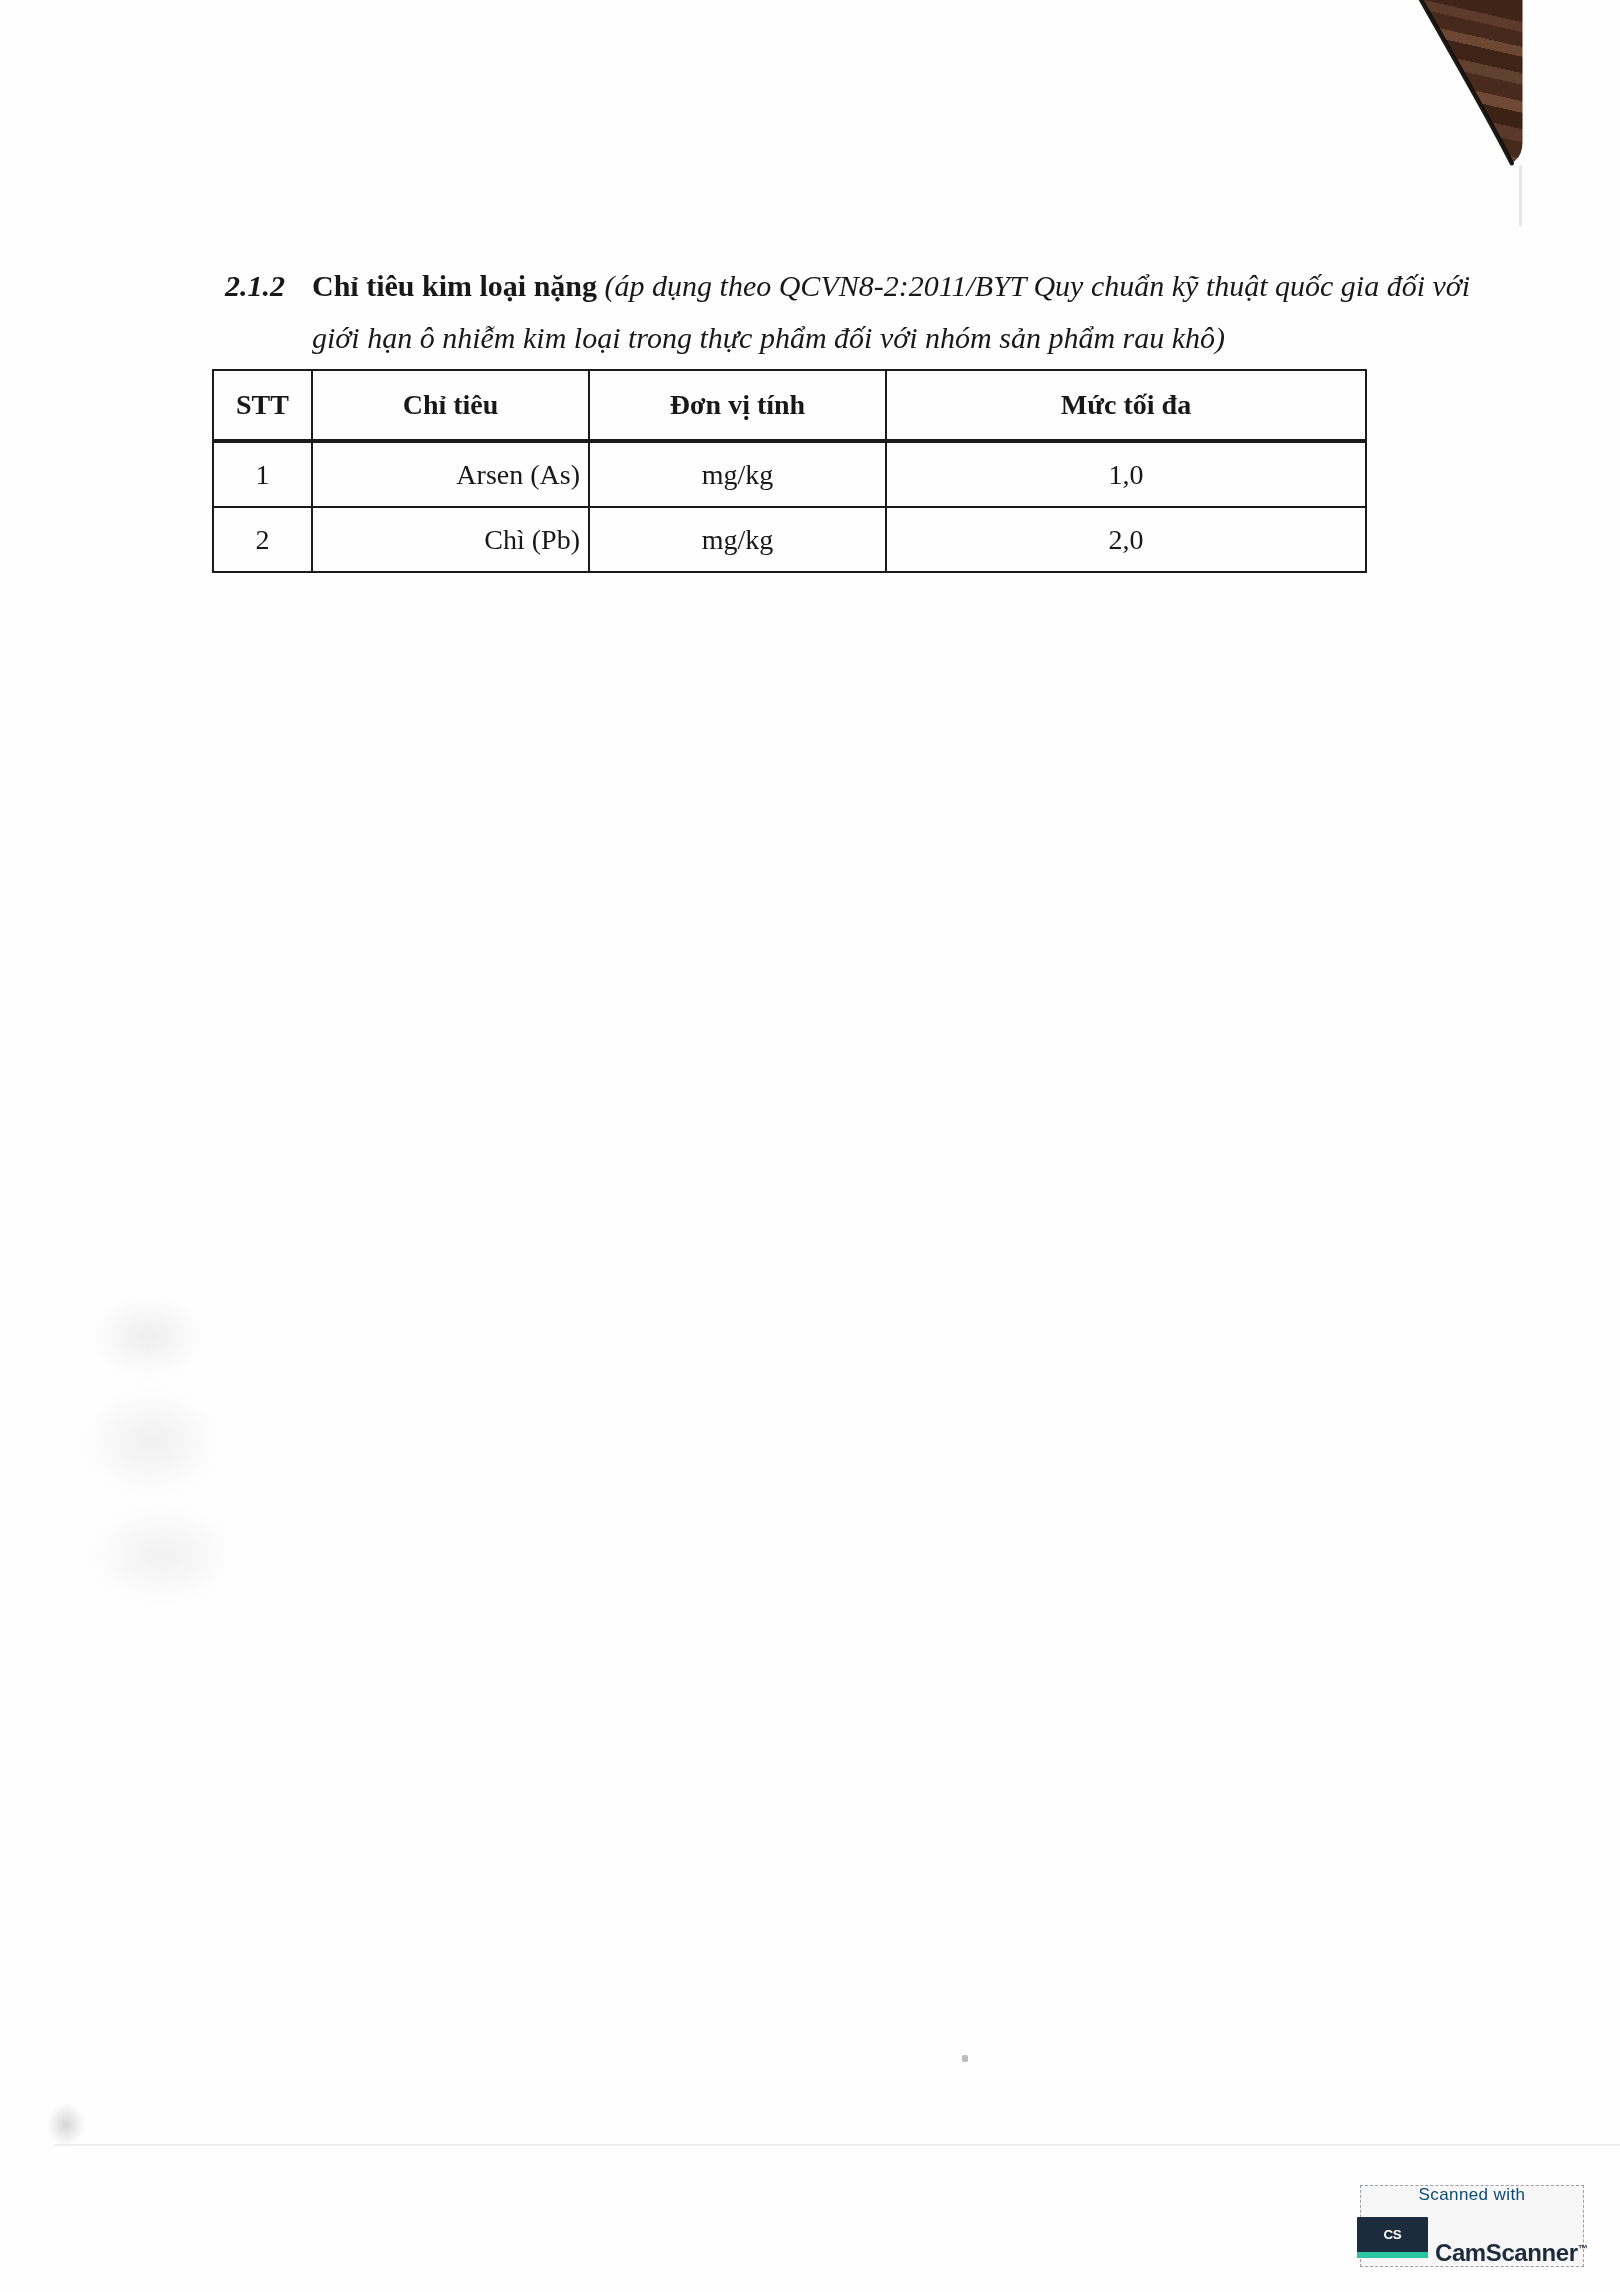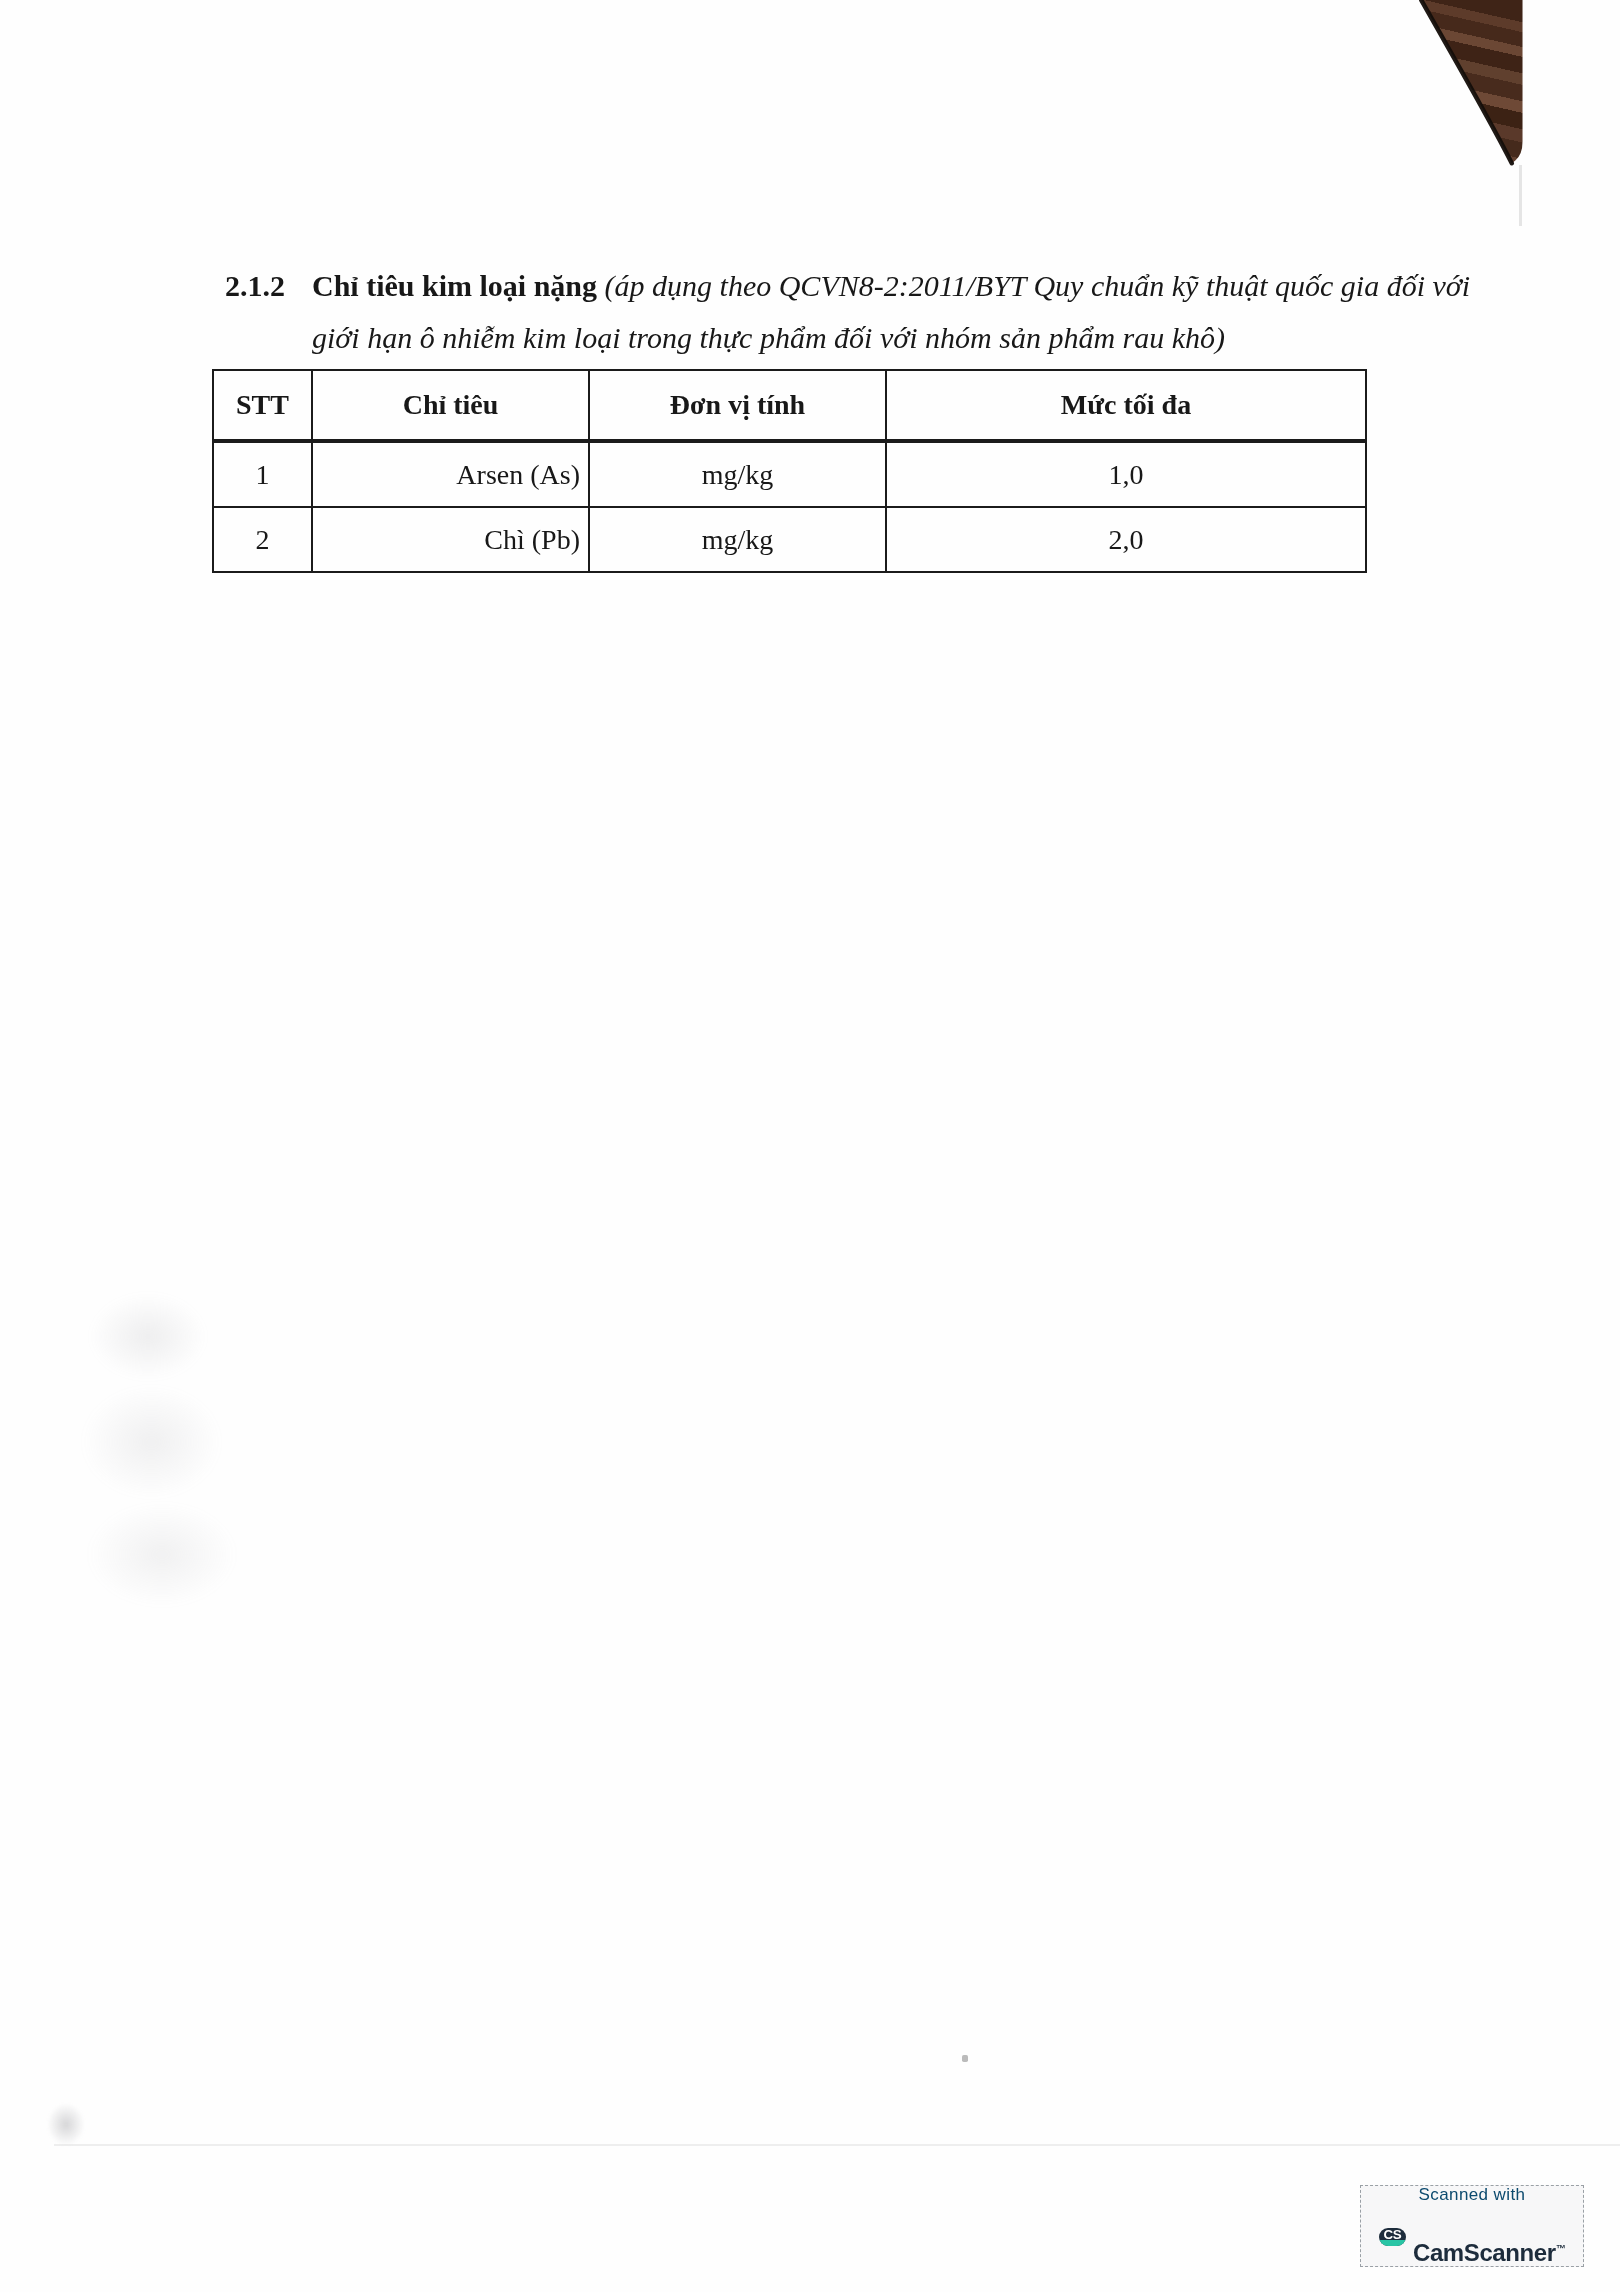--- a/index.html
+++ b/index.html
@@ -22,21 +22,21 @@
   .smudge-3{left:88px;top:1503px;width:148px;height:103px;background:radial-gradient(ellipse,rgba(165,165,170,.15),transparent 70%);}
   .smudge-4{left:47px;top:2103px;width:38px;height:43px;background:radial-gradient(ellipse,rgba(140,140,145,.35),transparent 70%);filter:blur(1.8px);}
   .speck{position:absolute;left:962px;top:2055px;width:6.3px;height:7.2px;background:#8d8d8d;border-radius:1.8px;opacity:.6;}
   .fold-shadow{position:absolute;left:54px;top:2144px;width:1566px;height:1.8px;background:rgba(190,190,190,.25);}
 
   
   .section{position:absolute;left:225px;font-size:30px;line-height:52px;white-space:nowrap;}
   #sec212{top:260px;}
   #sec213{top:570px;}
   .sec-num{display:inline-block;width:87px;font-weight:bold;}
-  #sec212 .sec-num{}
+  #sec212 .sec-num{font-style:italic;}
   .sec-title{font-weight:bold;margin-top:28px;}
   .sec-note{font-style:italic;}
   .line2{margin-left:87px;}
 
   
   .spec-table{
     position:absolute;left:212px;top:369px;
     width:1155px;border-collapse:collapse;table-layout:fixed;
     font-size:28px;
   }
@@ -51,21 +51,21 @@
 
   
   .cam-badge{
     position:absolute;left:1360px;top:2185px;width:224px;height:82px;
     border:1.8px dashed #9aa0a6;background:#f7f7f8;box-sizing:border-box;
     display:flex;flex-direction:column;align-items:center;justify-content:center;
     font-family:"Liberation Sans", sans-serif;gap:2.7px;
   }
   .scanned-with{font-size:17px;color:#0c4a6e;letter-spacing:0.4px;}
   .brand-row{display:flex;align-items:center;gap:7.2px;}
-  .cs-icon{position:relative;width:27px;height:18px;background:#1d2c3c;border-radius:12px;overflow:hidden;flex:none;}
+  .cs-icon{position:relative;width:27px;height:41px;background:#1d2c3c;border-radius:1px;overflow:hidden;flex:none;padding-left:44px;}
   .cs-letters{position:absolute;left:0;right:0;top:0.9px;bottom:6.3px;display:flex;align-items:center;justify-content:center;
     color:#ffffff;font-weight:bold;font-size:13.4px;letter-spacing:-0.4px;}
   .cs-teal-bar{position:absolute;left:0;right:0;bottom:0;height:6.3px;background:#29c5a5;}
   .brand-name{font-size:24px;font-weight:bold;color:#1d2c3c;letter-spacing:-0.4px;margin-top:32px;}
   .tm{font-size:9.9px;vertical-align:super;font-weight:bold;color:#1d2c3c;}
 </style>
 </head>
 <body>
 
 <div class="page">

